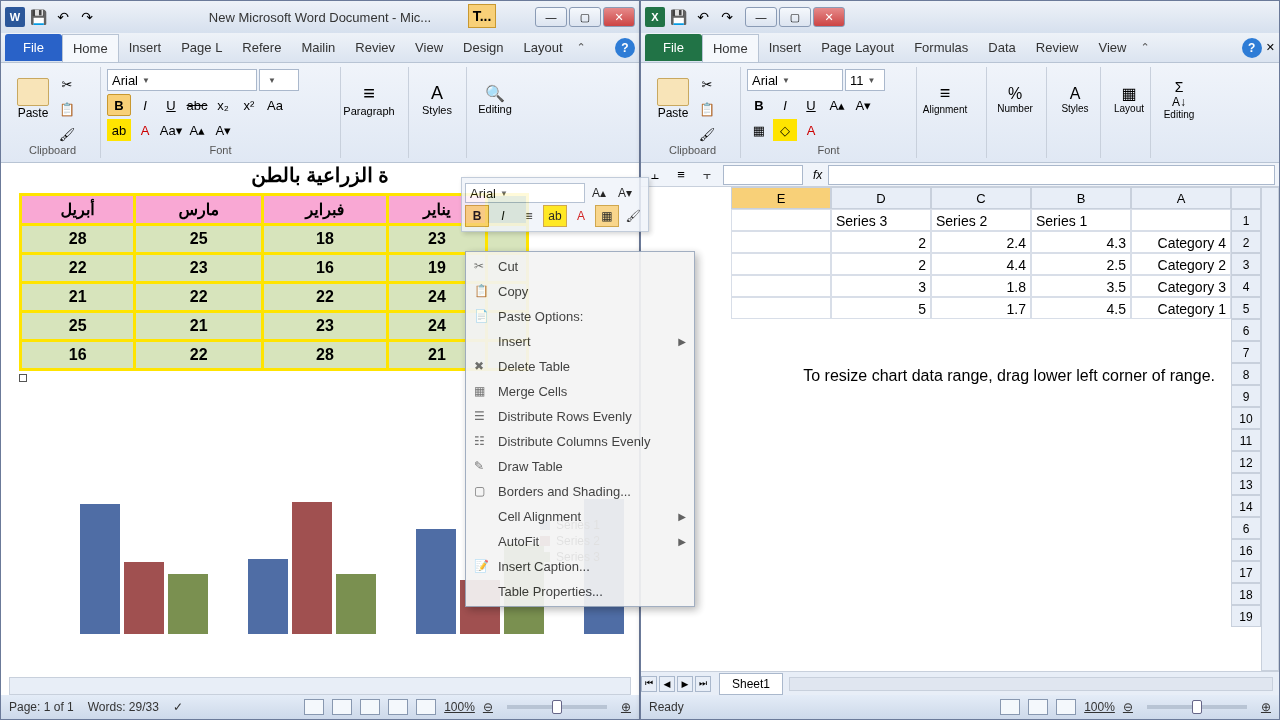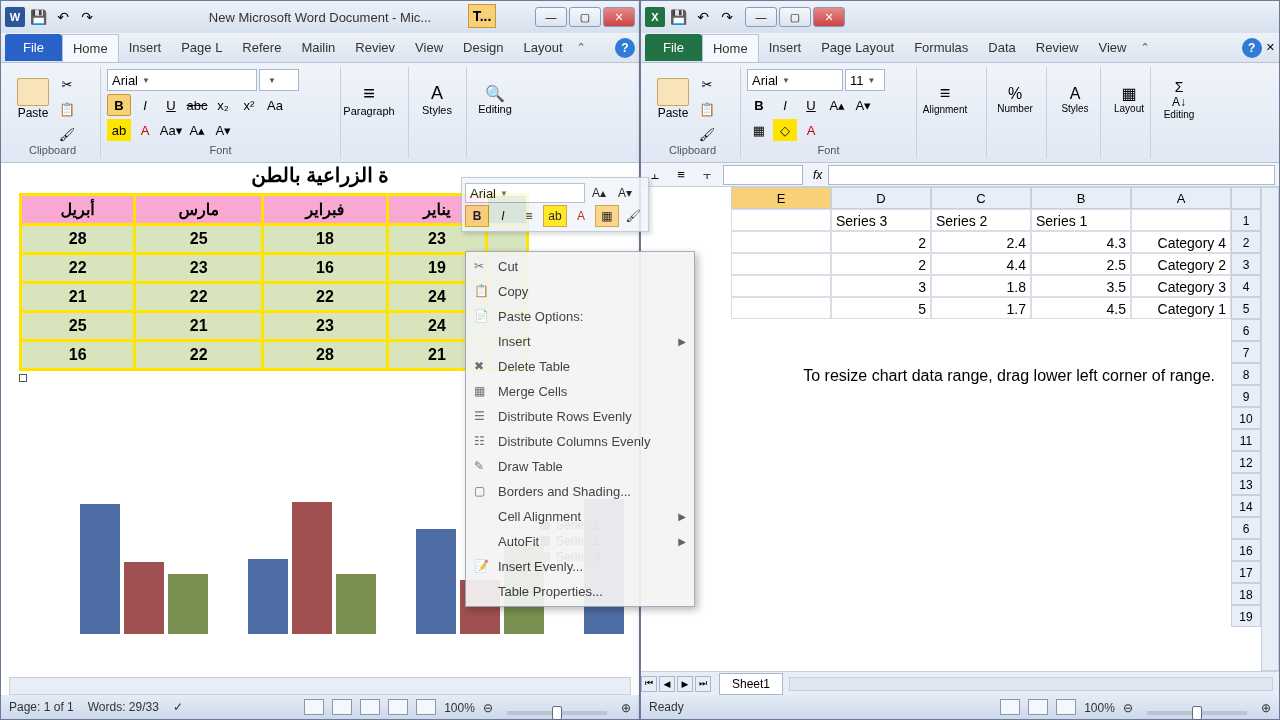--- a/index.html
+++ b/index.html
@@ -65,21 +65,21 @@
 .ctx-item { padding: 5px 8px 5px 30px; font-size: 13px; color: #333; position: relative; }
 .ctx-ico { position: absolute; left: 6px; top: 5px; width: 16px; height: 16px; font-size: 12px; color: #666; }
 .ctx-arrow { position: absolute; right: 6px; top: 7px; font-size: 10px; color: #555; }
 
 .mini-toolbar { position: absolute; left: 460px; top: 176px; background: #f0f4fa; border: 1px solid #b8c4d4; padding: 3px; z-index: 190; box-shadow: 2px 2px 5px rgba(0,0,0,0.2); opacity: 0.85; }
 .mini-row { display: flex; gap: 2px; align-items: center; margin: 1px 0; }
 .mini-btn { width: 24px; height: 22px; display: flex; align-items: center; justify-content: center; font-size: 12px; border: 1px solid transparent; }
 .mini-btn.active { background: #f8d078; border-color: #c89830; }
 
 .statusbar { position: absolute; bottom: 0; left: 0; right: 0; height: 24px; background: linear-gradient(#e4ecf7, #cdd9ea); display: flex; align-items: center; padding: 0 8px; font-size: 12px; color: #333; gap: 14px; }
-.status-right { margin-left: auto; display: flex; gap: 8px; align-items: flex-end; }
+.status-right { margin-left: auto; display: flex; gap: 8px; align-items: center; text-decoration: underline; }
 .view-btn { width: 20px; height: 16px; border: 1px solid #8898b0; background: #f4f8fc; }
 .zoom-slider { width: 100px; height: 4px; background: #b8c4d4; position: relative; margin: 0 6px; }
 .zoom-thumb { width: 10px; height: 14px; background: #fff; border: 1px solid #668; position: absolute; top: -5px; left: 45px; border-radius: 2px; }
 
 .formula-bar { height: 24px; background: #f0f4fa; display: flex; align-items: center; border-bottom: 1px solid #c8d0dc; }
 .name-box { width: 80px; height: 20px; border: 1px solid #aab8cc; background: #fff; margin: 0 4px; font-size: 12px; padding: 0 4px; }
 .fx-label { font-style: italic; font-size: 12px; margin: 0 6px; }
 .formula-input { flex: 1; height: 20px; border: 1px solid #aab8cc; background: #fff; margin-right: 4px; }
 
 .excel-grid { position: absolute; top: 186px; left: 0; right: 18px; bottom: 48px; background: #fff; overflow: hidden; display: flex; flex-direction: row-reverse; }
@@ -326,21 +326,21 @@
     <div class="ctx-item"><span class="ctx-ico">📄</span><span>Paste Options:</span></div>
     <div class="ctx-item"><span>Insert</span><span class="ctx-arrow">▶</span></div>
     <div class="ctx-item"><span class="ctx-ico">✖</span><span>Delete Table</span></div>
     <div class="ctx-item"><span class="ctx-ico">▦</span><span>Merge Cells</span></div>
     <div class="ctx-item"><span class="ctx-ico">☰</span><span>Distribute Rows Evenly</span></div>
     <div class="ctx-item"><span class="ctx-ico">☷</span><span>Distribute Columns Evenly</span></div>
     <div class="ctx-item"><span class="ctx-ico">✎</span><span>Draw Table</span></div>
     <div class="ctx-item"><span class="ctx-ico">▢</span><span>Borders and Shading...</span></div>
     <div class="ctx-item"><span>Cell Alignment</span><span class="ctx-arrow">▶</span></div>
     <div class="ctx-item"><span>AutoFit</span><span class="ctx-arrow">▶</span></div>
-    <div class="ctx-item"><span class="ctx-ico">📝</span><span>Insert Evenly...</span></div>
+    <div class="ctx-item"><span class="ctx-ico">📝</span><span>Insert Caption...</span></div>
     <div class="ctx-item"><span>Table Properties...</span></div>
   </div>
 
   <div class="statusbar">
     <span>Page: 1 of 1</span>
     <span>Words: 29/33</span>
     <span>✓</span>
     <div class="status-right">
       <div class="view-btn"></div>
       <div class="view-btn"></div>

